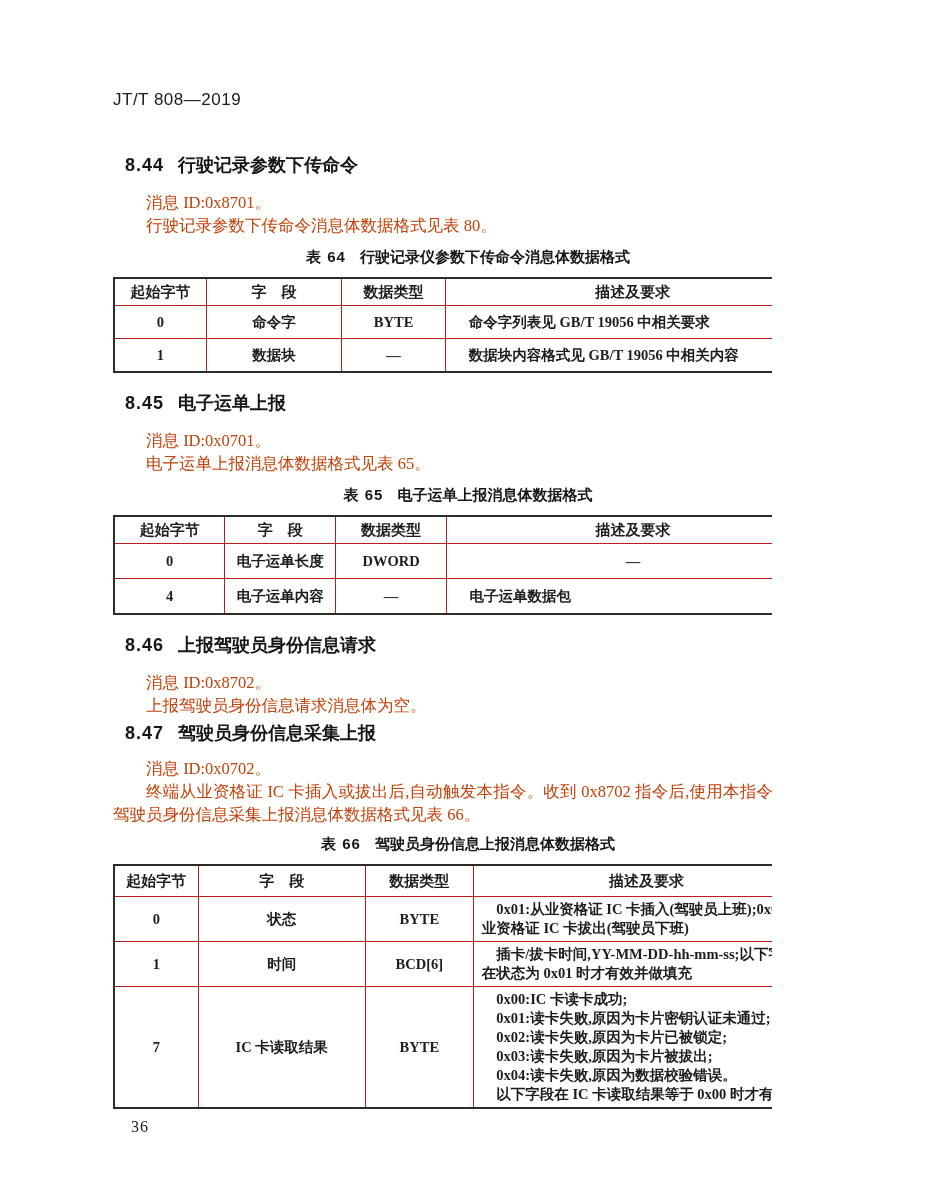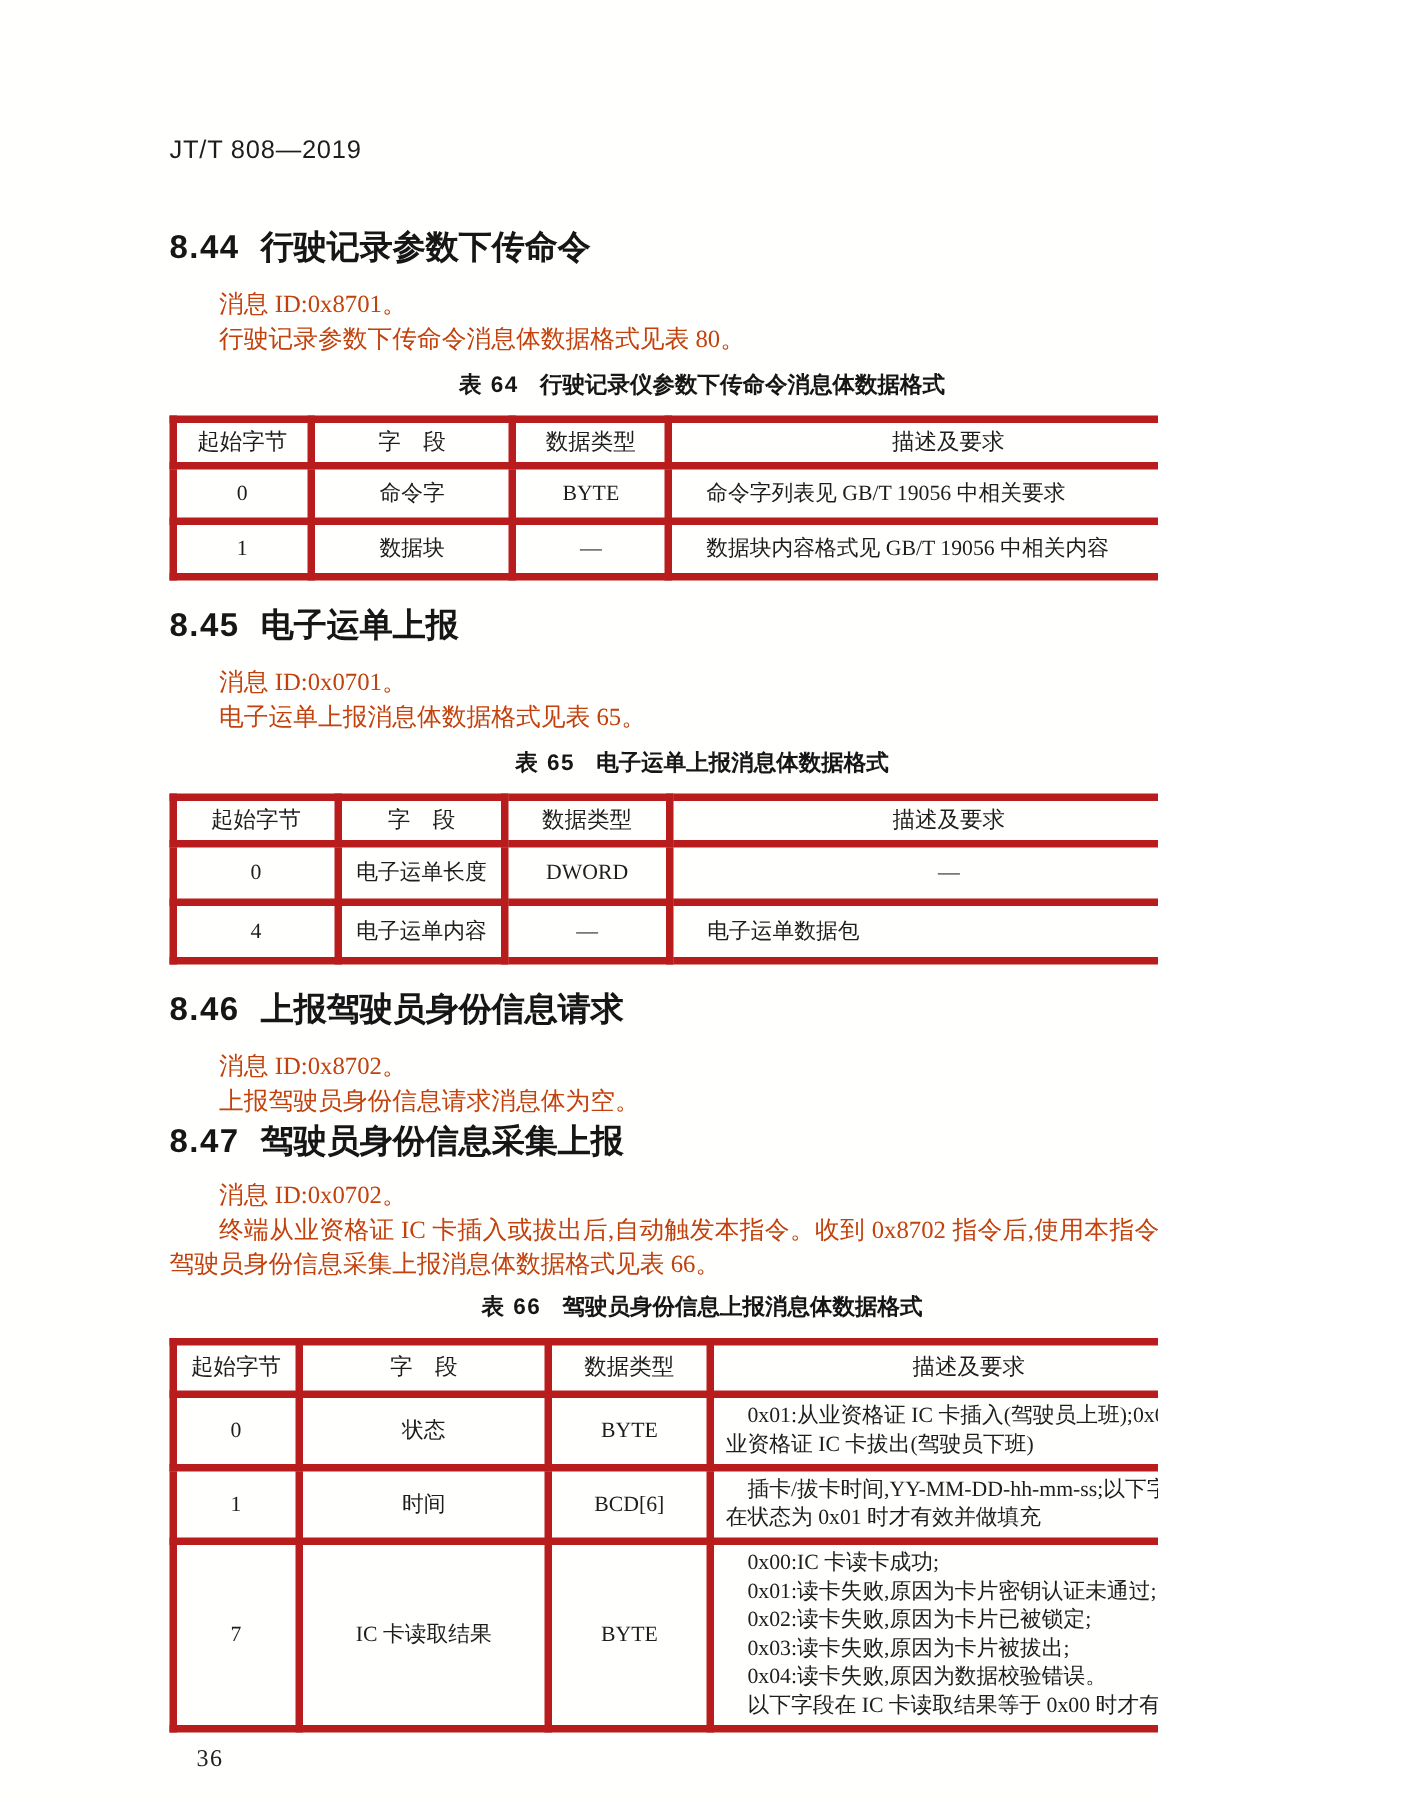--- a/index.html
+++ b/index.html
@@ -7,22 +7,22 @@
     position:relative; width:772px; height:1200px; background:#fffffe;
     color:#1d1d1d; overflow:hidden;
     font-family:"Liberation Serif","DejaVu Serif",serif;
   }
   .content { position:absolute; left:113px; top:0; width:710px; }
   .doc-code {
     margin-top:90px; font-family:"Liberation Sans","DejaVu Sans",sans-serif;
     font-size:17px; line-height:20px; letter-spacing:0.5px; font-weight:500;
   }
   .sec-heading {
-    margin:0; font-family:"Liberation Sans","DejaVu Sans",sans-serif;
-    font-weight:bold; font-size:22px; line-height:20px; color:#161616;
+    margin:12px; font-family:"Liberation Sans","DejaVu Sans",sans-serif;
+    font-weight:bold; font-size:18px; line-height:20px; color:#161616;
   }
   .sec-num { margin-right:14px; letter-spacing:1px; }
   #s1 .sec-heading { margin-top:45px; }
   #s2 .sec-heading { margin-top:20px; }
   #s3 .sec-heading { margin-top:20px; }
   #s4 .sec-heading { margin-top:6px; }
   p.para {
     margin:0; font-size:16.5px; line-height:23px; text-indent:2em;
     text-align:justify; color:#c2410c;
   }
@@ -31,21 +31,21 @@
   .tbl-caption {
     margin:10px 0 0 0; text-align:center;
     font-family:"Liberation Sans","DejaVu Sans",sans-serif;
     font-weight:bold; font-size:15px; line-height:20px; color:#161616;
   }
   #s4 .tbl-caption { margin-top:8px; }
   table.spec {
     width:708px; margin-top:10px; border-collapse:collapse; table-layout:fixed;
     border:2px solid #2b2b2b; font-size:14.5px; line-height:19px; color:#1d1d1d;
   }
-  table.spec th, table.spec td { border:5px solid #b91c1c; font-weight:normal; }
+  table.spec th, table.spec td { border:1px solid #b91c1c; font-weight:bold; }
   table.spec thead tr { border-bottom:1.5px solid #2b2b2b; }
   table.spec th { height:22px; padding:2px 0; text-align:center; font-size:15px; }
   table.t66 th { height:26px; }
   table.spec td.c-center { text-align:center; vertical-align:middle; padding:3px 2px; }
   table.spec td.c-desc { text-align:left; vertical-align:middle; padding:3px 8px; }
   table.spec td.c-desc div { text-indent:1em; }
   table.spec td.c-desc.c-desc-center { text-align:center; }
   table.spec td.c-desc.c-desc-center div { text-indent:0; }
   .t64 td { height:26px; }
   .t65 td { height:28px; }

